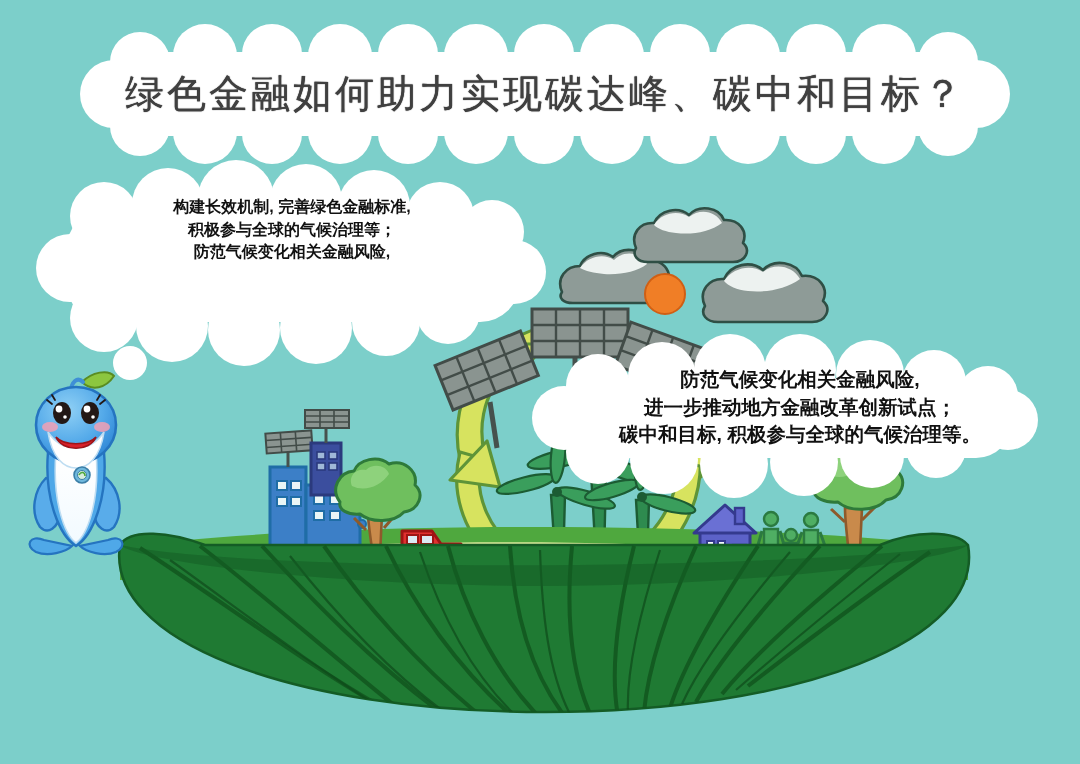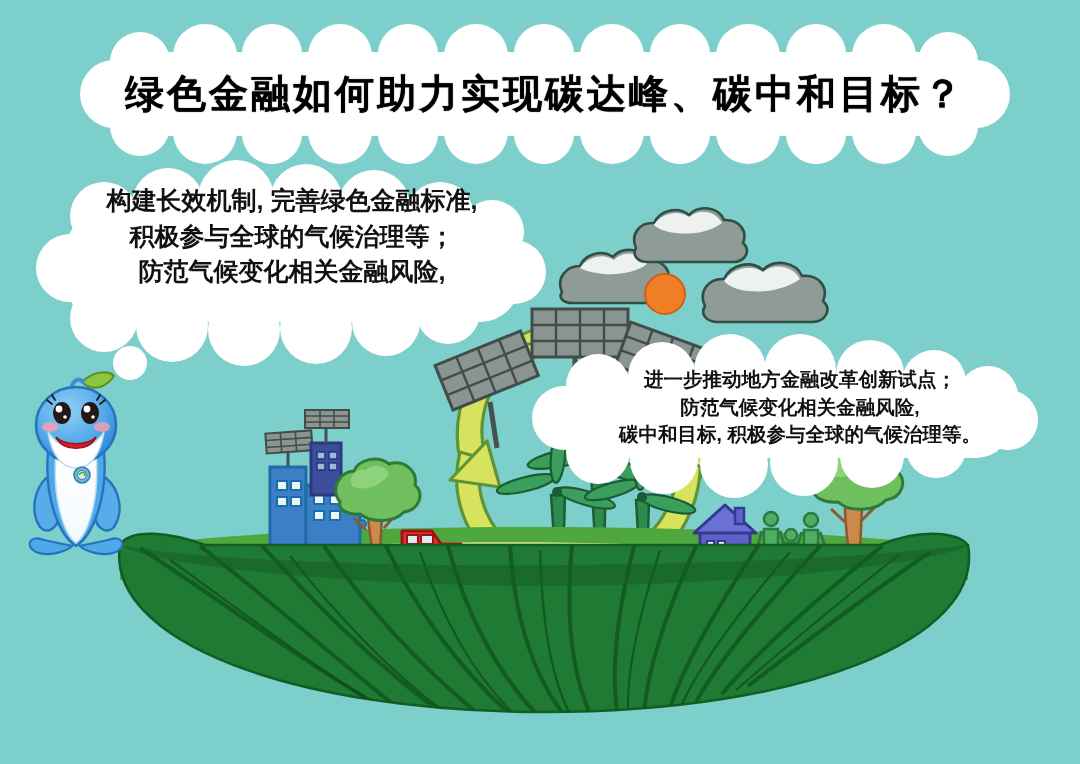--- a/index.html
+++ b/index.html
@@ -14,33 +14,33 @@
   .layer{position:absolute;left:0;top:0;width:1080px;height:764px;}
   .abs{position:absolute;}
 
   
   #title-cloud{
     left:88px;top:40px;width:914px;height:108px;
   }
   #title-cloud .title-text{
     position:absolute;left:0;top:0;width:914px;height:108px;
     display:flex;align-items:center;justify-content:center;
-    font-size:39px;font-weight:bold;color:#000000;
+    font-size:39px;font-weight:normal;color:#404040;
     letter-spacing:3px;white-space:nowrap;
     text-shadow:0 0 1px #111;
     z-index:3;
   }
 
   
   .bubble-text{
     position:absolute;z-index:4;color:#111111;font-weight:bold;
     text-align:center;line-height:1.42;white-space:nowrap;
   }
   #left-bubble-text{
-    left:52px;top:183px;width:480px;font-size:25px;
+    left:52px;top:196px;width:480px;font-size:16px;
   }
   #right-bubble-text{
     left:560px;top:366px;width:480px;font-size:19.5px;
   }
   .bubble-text div{padding:0;margin:0;}
 
   
   .nosel{user-select:none;}
 </style>
 </head>
@@ -435,18 +435,18 @@
     <div class="title-text">绿色金融如何助力实现碳达峰、碳中和目标？</div>
   </div>
 
   <div id="left-bubble-text" class="bubble-text nosel">
     <div>构建长效机制, 完善绿色金融标准,</div>
     <div>积极参与全球的气候治理等；</div>
     <div>防范气候变化相关金融风险,</div>
   </div>
 
   <div id="right-bubble-text" class="bubble-text nosel">
+    <div>防范气候变化相关金融风险,</div>
     <div>进一步推动地方金融改革创新试点；</div>
-    <div>防范气候变化相关金融风险,</div>
     <div>碳中和目标, 积极参与全球的气候治理等。</div>
   </div>
 
 </div>
 
 </body></html>

